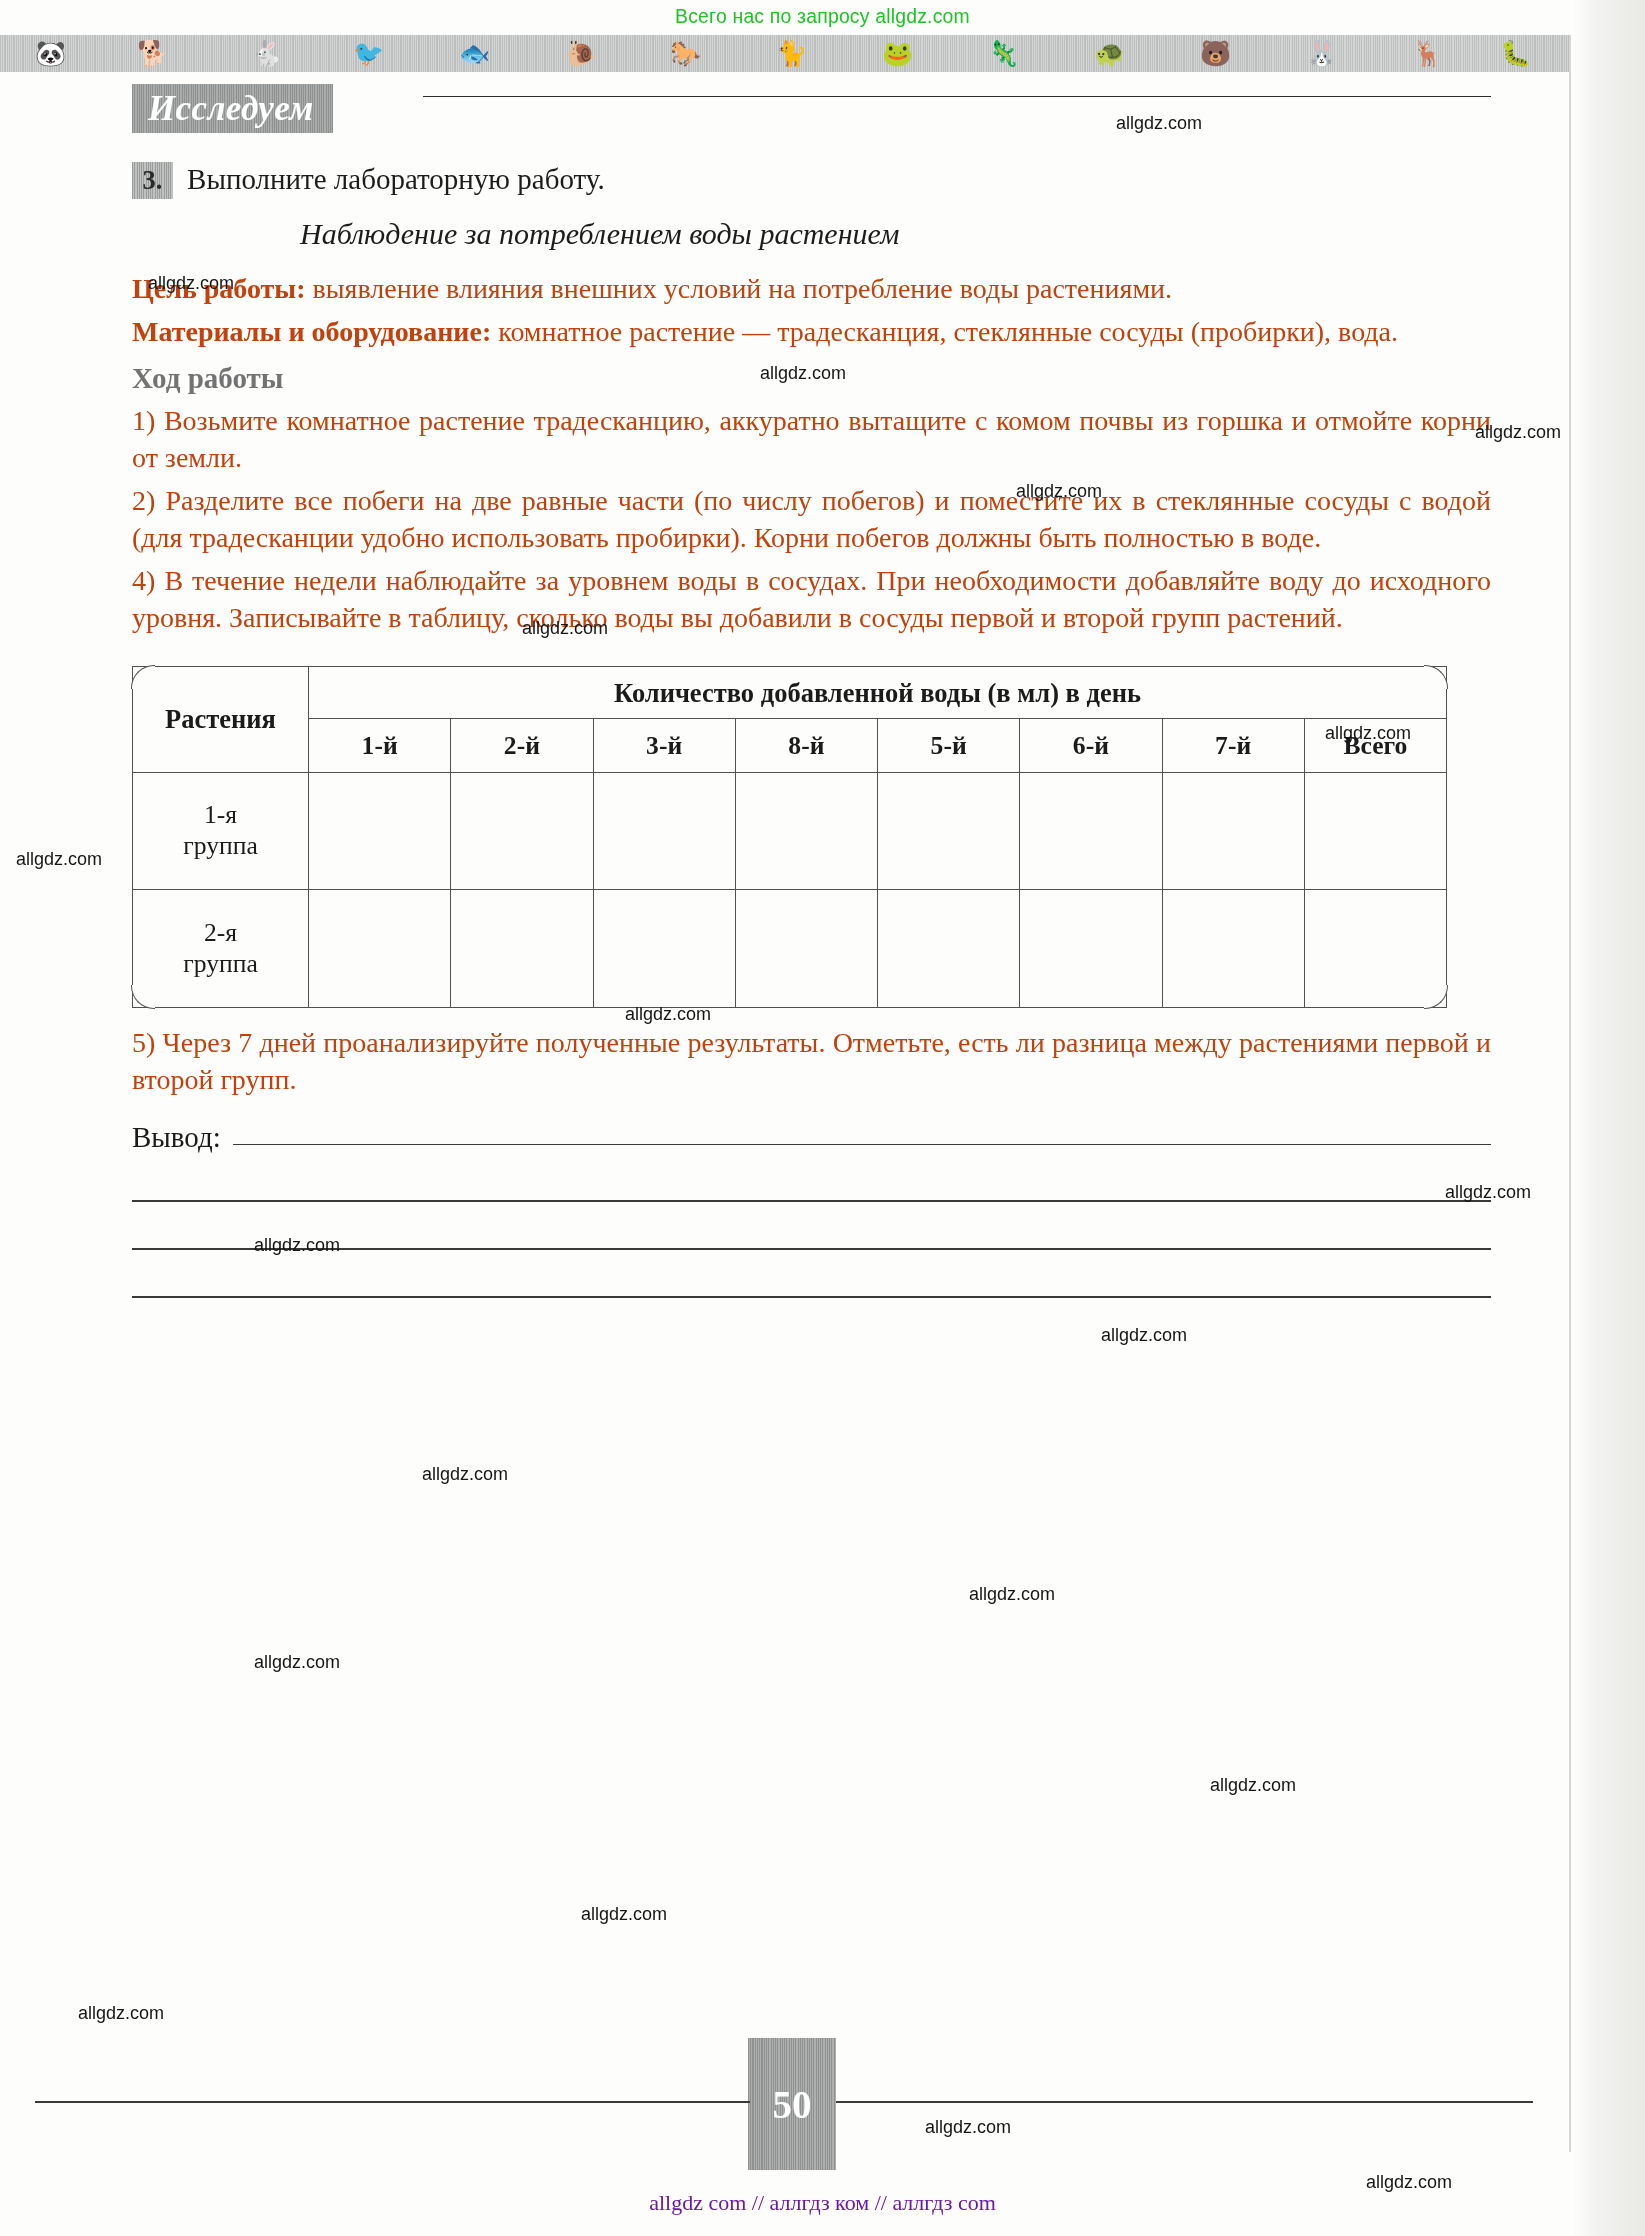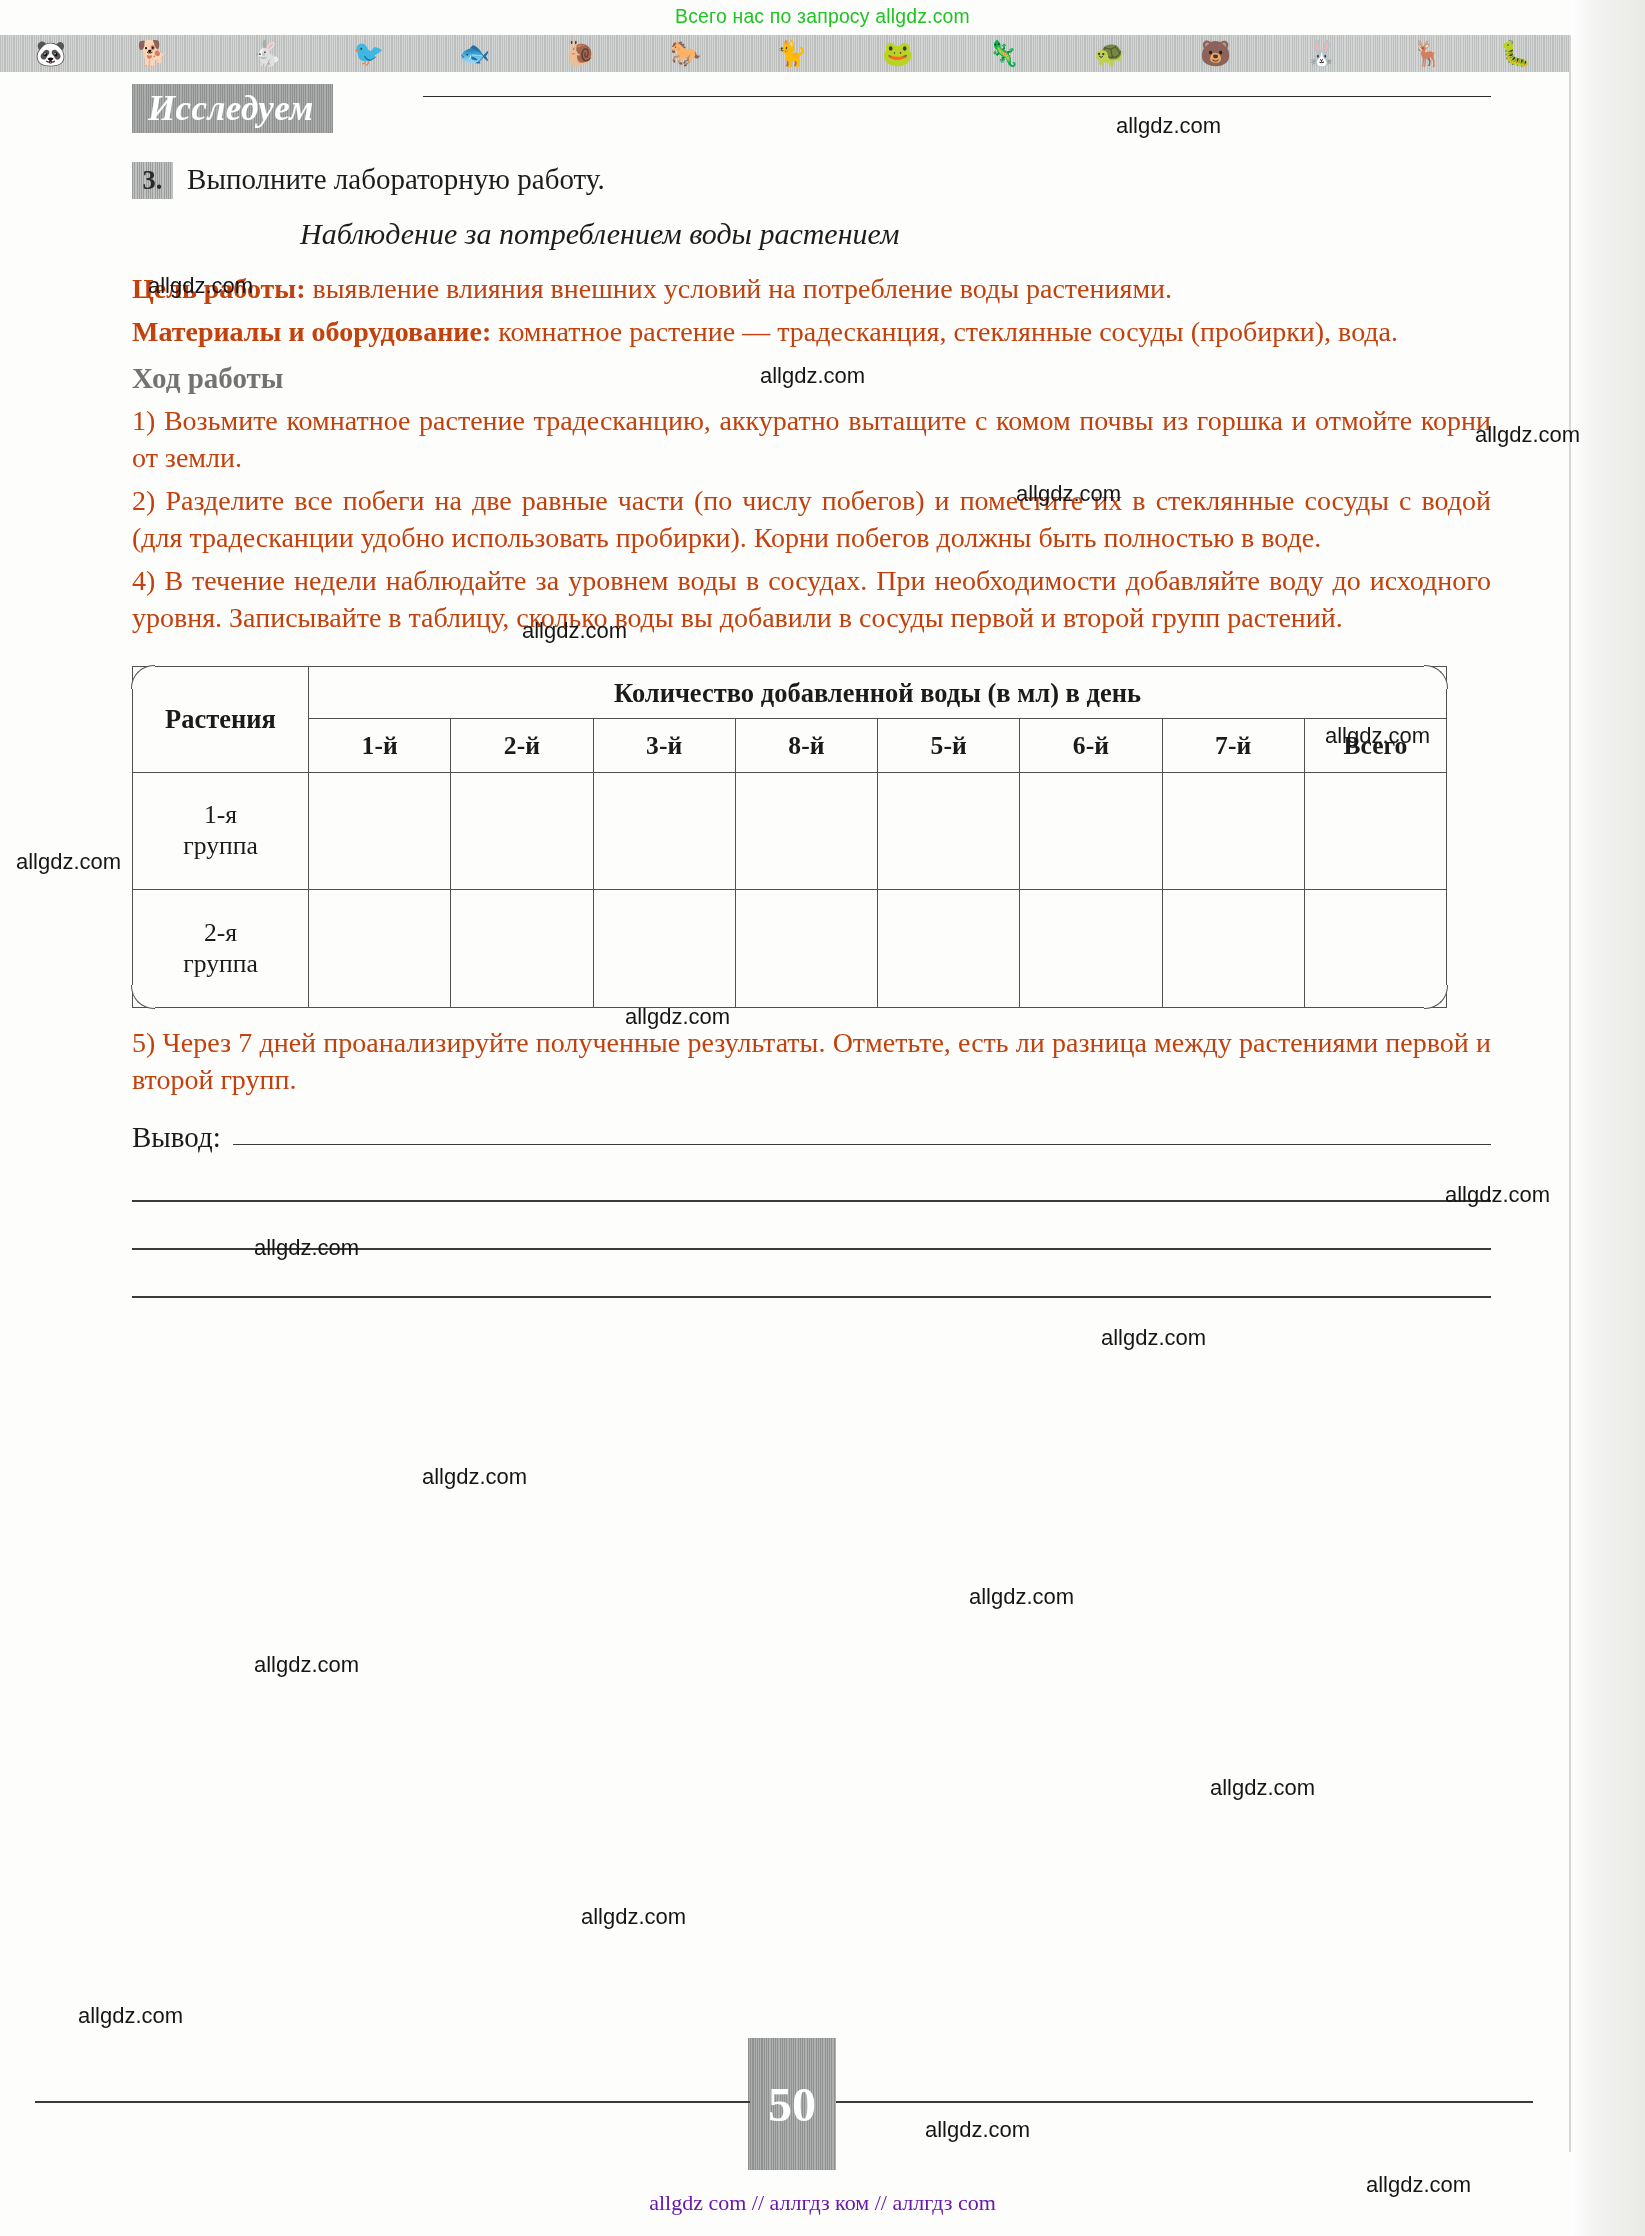--- a/index.html
+++ b/index.html
@@ -264,21 +264,21 @@
     background: repeating-linear-gradient(
         90deg,
         #8e918f 0px, #8e918f 0.9px,
         #adb0ae 0.9px, #adb0ae 1.8px);
     display: flex;
     align-items: center;
     justify-content: center;
   }
   .page-number-block span {
     color: #ffffff;
-    font-size: 48px;
+    font-size: 39px;
     font-weight: bold;
     font-family: "Liberation Serif", serif;
   }
   .footer-rule-left {
     position: absolute;
     left: 35px;
     top: 2101px;
     width: 715px;
     height: 1.8px;
     background: #3a3a3a;
@@ -299,21 +299,21 @@
     text-align: center;
     font-family: Liberation Serif, serif;
     font-size: 22px;
     color: #6a18a8;
   }
 
   
   .wm {
     position: absolute;
     font-family: "Liberation Sans", sans-serif;
-    font-size: 22px;
+    font-size: 18px;
     color: #161616;
     white-space: nowrap;
     z-index: 5;
   }
 </style>
 </head>
 <body>
 
 <div class="page">
 

